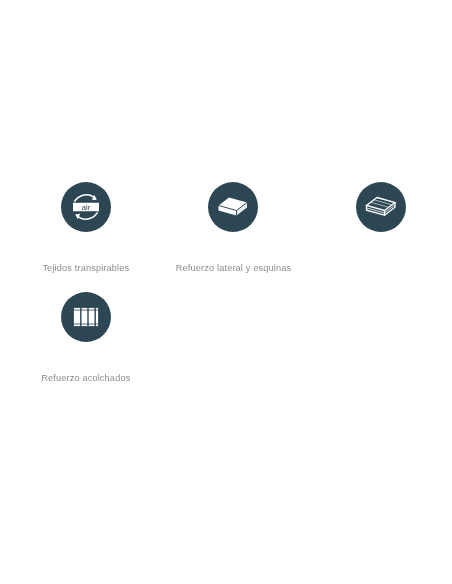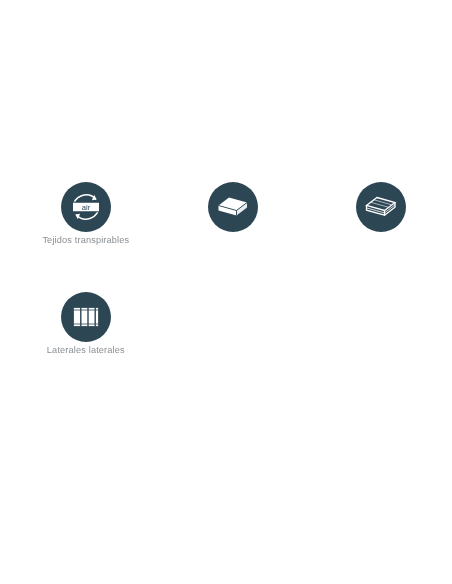--- a/index.html
+++ b/index.html
@@ -43,21 +43,21 @@
     align-items: center;
     justify-content: center;
     flex: 0 0 auto;
   }
 
   .icon-badge svg {
     display: block;
   }
 
   .feature-label {
-    margin-top: 2px;
+    margin-top: 30px;
     font-size: 9.2px;
     line-height: 13px;
     color: #8a8f93;
     text-align: center;
     letter-spacing: 0.15px;
     max-width: 120px;
     font-weight: 400;
   }
 
   .feature-item:nth-child(3) .feature-label,
@@ -92,20 +92,21 @@
 
         <path d="M13 7.5 L31 12.5 L20.5 20.5 L2.5 15.5 Z" fill="#ffffff"></path>
 
         <path d="M2.5 15.5 L20.5 20.5 L20.5 25.5 L2.5 20.5 Z" fill="#ffffff"></path>
         <path d="M20.5 20.5 L31 12.5 L31 17.5 L20.5 25.5 Z" fill="#e8edf0"></path>
 
         <path d="M2.5 15.5 L20.5 20.5 L31 12.5" fill="none" stroke="#2d4654" stroke-width="0.9"></path>
         <path d="M20.5 20.5 L20.5 25.5" fill="none" stroke="#2d4654" stroke-width="0.9"></path>
       </svg>
     </div>
+    <div class="feature-label">Refuerzo lateral y esquinas</div>
   </div>
 
   <div class="feature-item">
     <div class="icon-badge">
       <svg width="34" height="34" viewBox="0 0 34 34">
 
         <path d="M13 7.5 L31 12.5 L20.5 20.5 L2.5 15.5 Z" fill="none" stroke="#ffffff" stroke-width="1.3"></path>
 
         <path d="M2.5 15.5 L2.5 20.2 L20.5 25.2 L20.5 20.5" fill="none" stroke="#ffffff" stroke-width="1.3"></path>
         <path d="M20.5 25.2 L31 17.2 L31 12.5" fill="none" stroke="#ffffff" stroke-width="1.3"></path>
@@ -125,18 +126,18 @@
         <rect x="4.5" y="7.5" width="25" height="19" fill="#ffffff" stroke="#2d4654" stroke-width="0.8"></rect>
 
         <line x1="11.8" y1="7.5" x2="11.8" y2="26.5" stroke="#2d4654" stroke-width="1.4"></line>
         <line x1="19.0" y1="7.5" x2="19.0" y2="26.5" stroke="#2d4654" stroke-width="1.4"></line>
         <line x1="26.2" y1="7.5" x2="26.2" y2="26.5" stroke="#2d4654" stroke-width="1.4"></line>
 
         <line x1="4.5" y1="10.0" x2="29.5" y2="10.0" stroke="#2d4654" stroke-width="0.8"></line>
         <line x1="4.5" y1="24.0" x2="29.5" y2="24.0" stroke="#2d4654" stroke-width="0.8"></line>
       </svg>
     </div>
-    <div class="feature-label">Laterales laterales</div>
+    <div class="feature-label">Refuerzo acolchados</div>
   </div>
 
 
 
 </div>
 
 </body></html>

